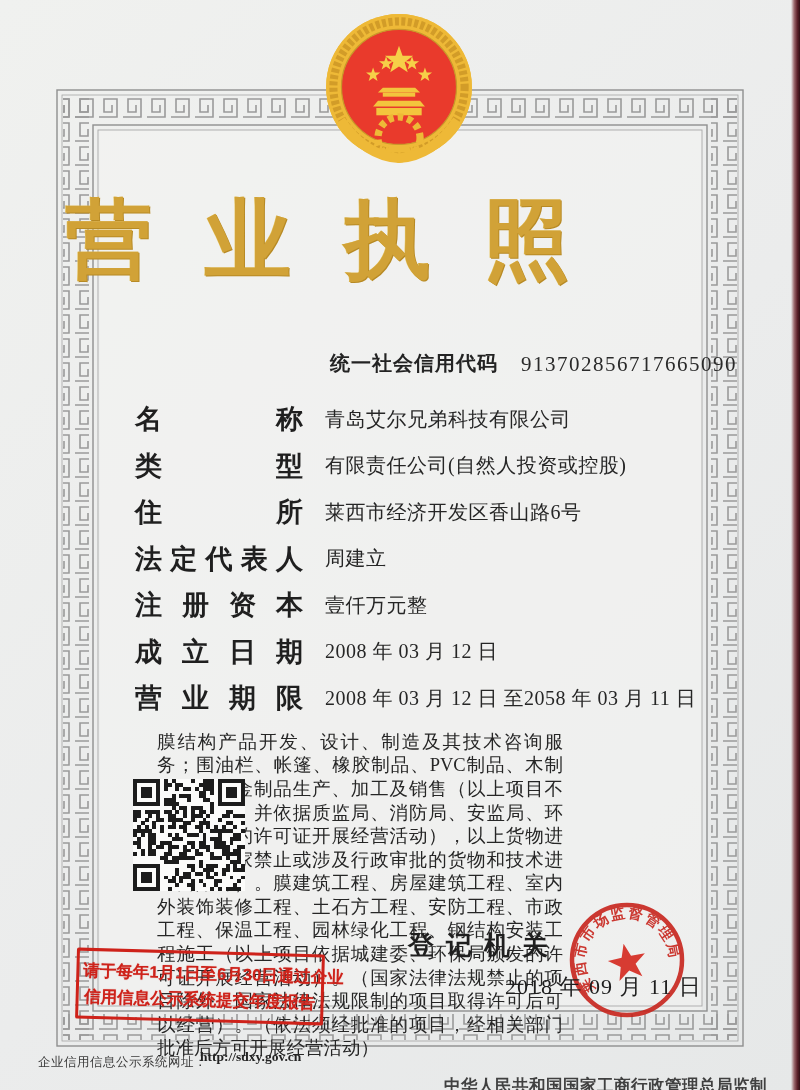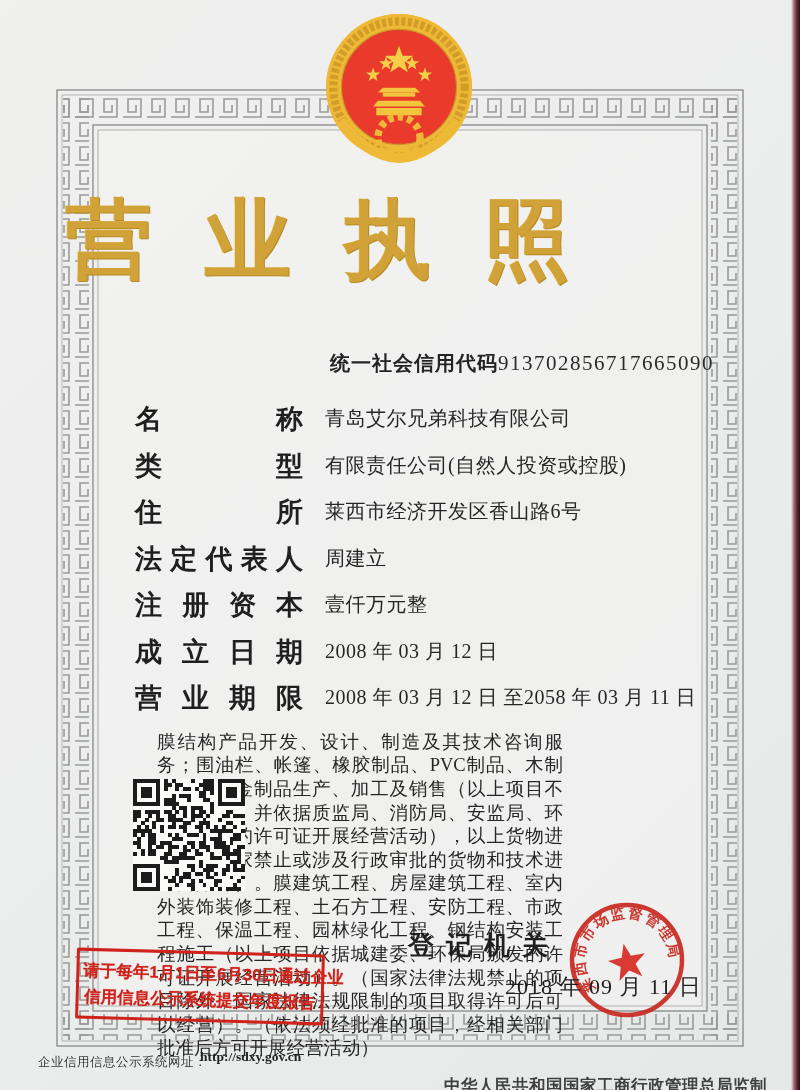--- a/index.html
+++ b/index.html
@@ -21,26 +21,26 @@
   svg.frame{position:absolute;left:0;top:0;z-index:2;}
   .emblem{position:absolute;left:318px;top:10px;width:162px;height:162px;z-index:5;}
   .title{
     position:absolute;left:0;top:182px;width:635px;text-align:center;z-index:4;
     font-size:86px;font-weight:bold;color:#d1a237;
     letter-spacing:0.62em;text-indent:0.62em;
     text-shadow:1px 1px 0 #b78a25, -0.5px -0.5px 0 #e8c96a;
     font-family:"Liberation Sans",sans-serif;white-space:nowrap;
   }
   .credit-row{
-    position:absolute;left:330px;top:350px;z-index:4;display:flex;align-items:center;white-space:nowrap;
+    position:absolute;left:330px;top:350px;z-index:4;display:flex;align-items:flex-end;gap:23px;white-space:nowrap;
   }
   .credit-label{font-size:20px;font-weight:bold;color:#232323;letter-spacing:1px;}
   .credit-code{font-size:21px;color:#2a2a2a;font-family:"Liberation Serif",serif;letter-spacing:1.5px;}
   .fields{position:absolute;left:135px;top:405px;width:585px;z-index:4;}
-  .f-row{display:flex;align-items:flex-start;margin-bottom:18.2px;}
+  .f-row{display:flex;align-items:center;margin-bottom:18.2px;}
   .f-label{
     width:168px;flex:0 0 168px;font-size:27px;font-weight:bold;color:#1f1f1f;
     text-align:justify;text-align-last:justify;text-justify:inter-character;line-height:1.05;
   }
   .f-value{
     margin-left:22px;font-size:20px;color:#262626;font-family:"Liberation Serif",serif;
     letter-spacing:0.5px;white-space:nowrap;
   }
   .f-value.scope{
     white-space:normal;width:406px;font-size:18.5px;line-height:23.6px;

